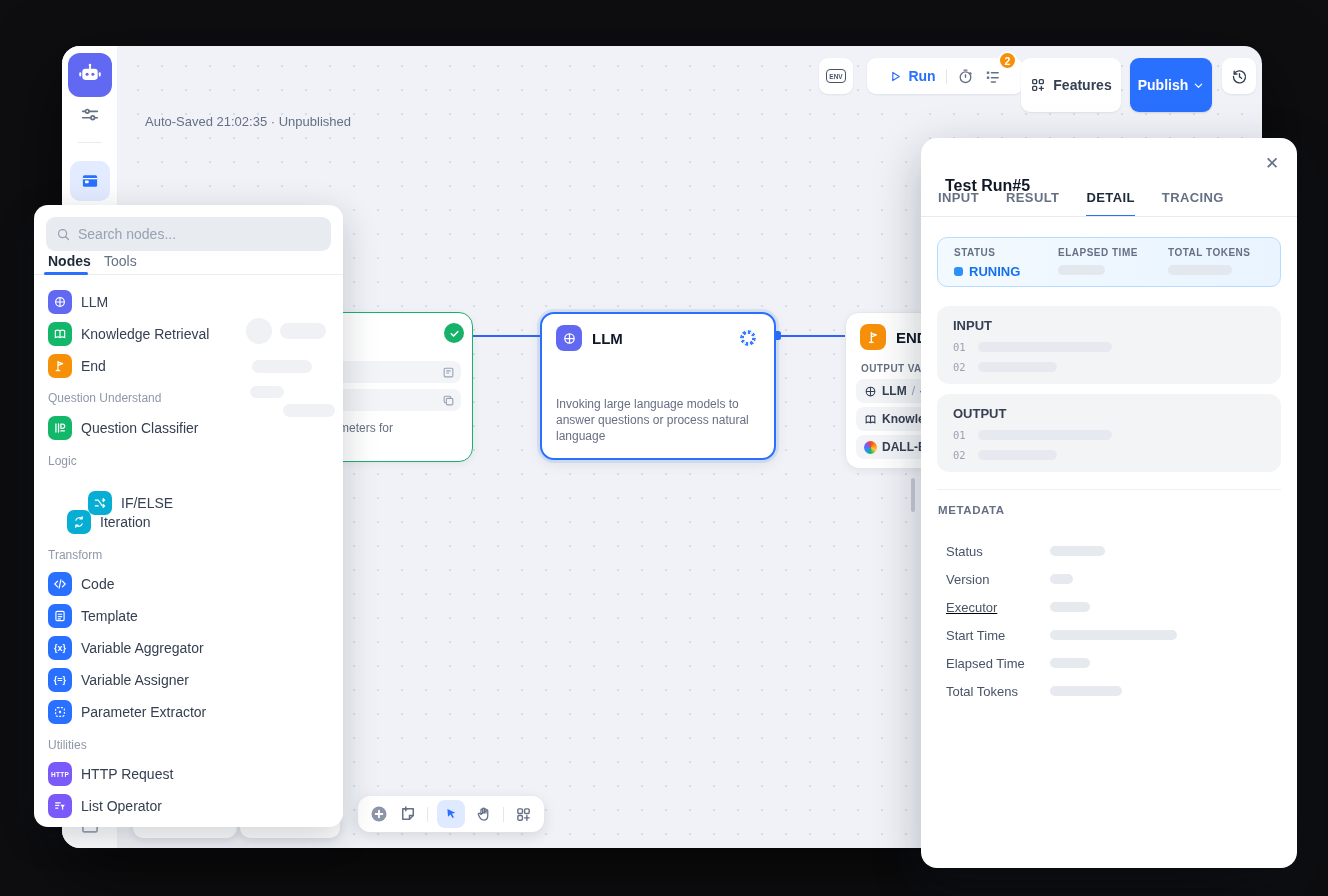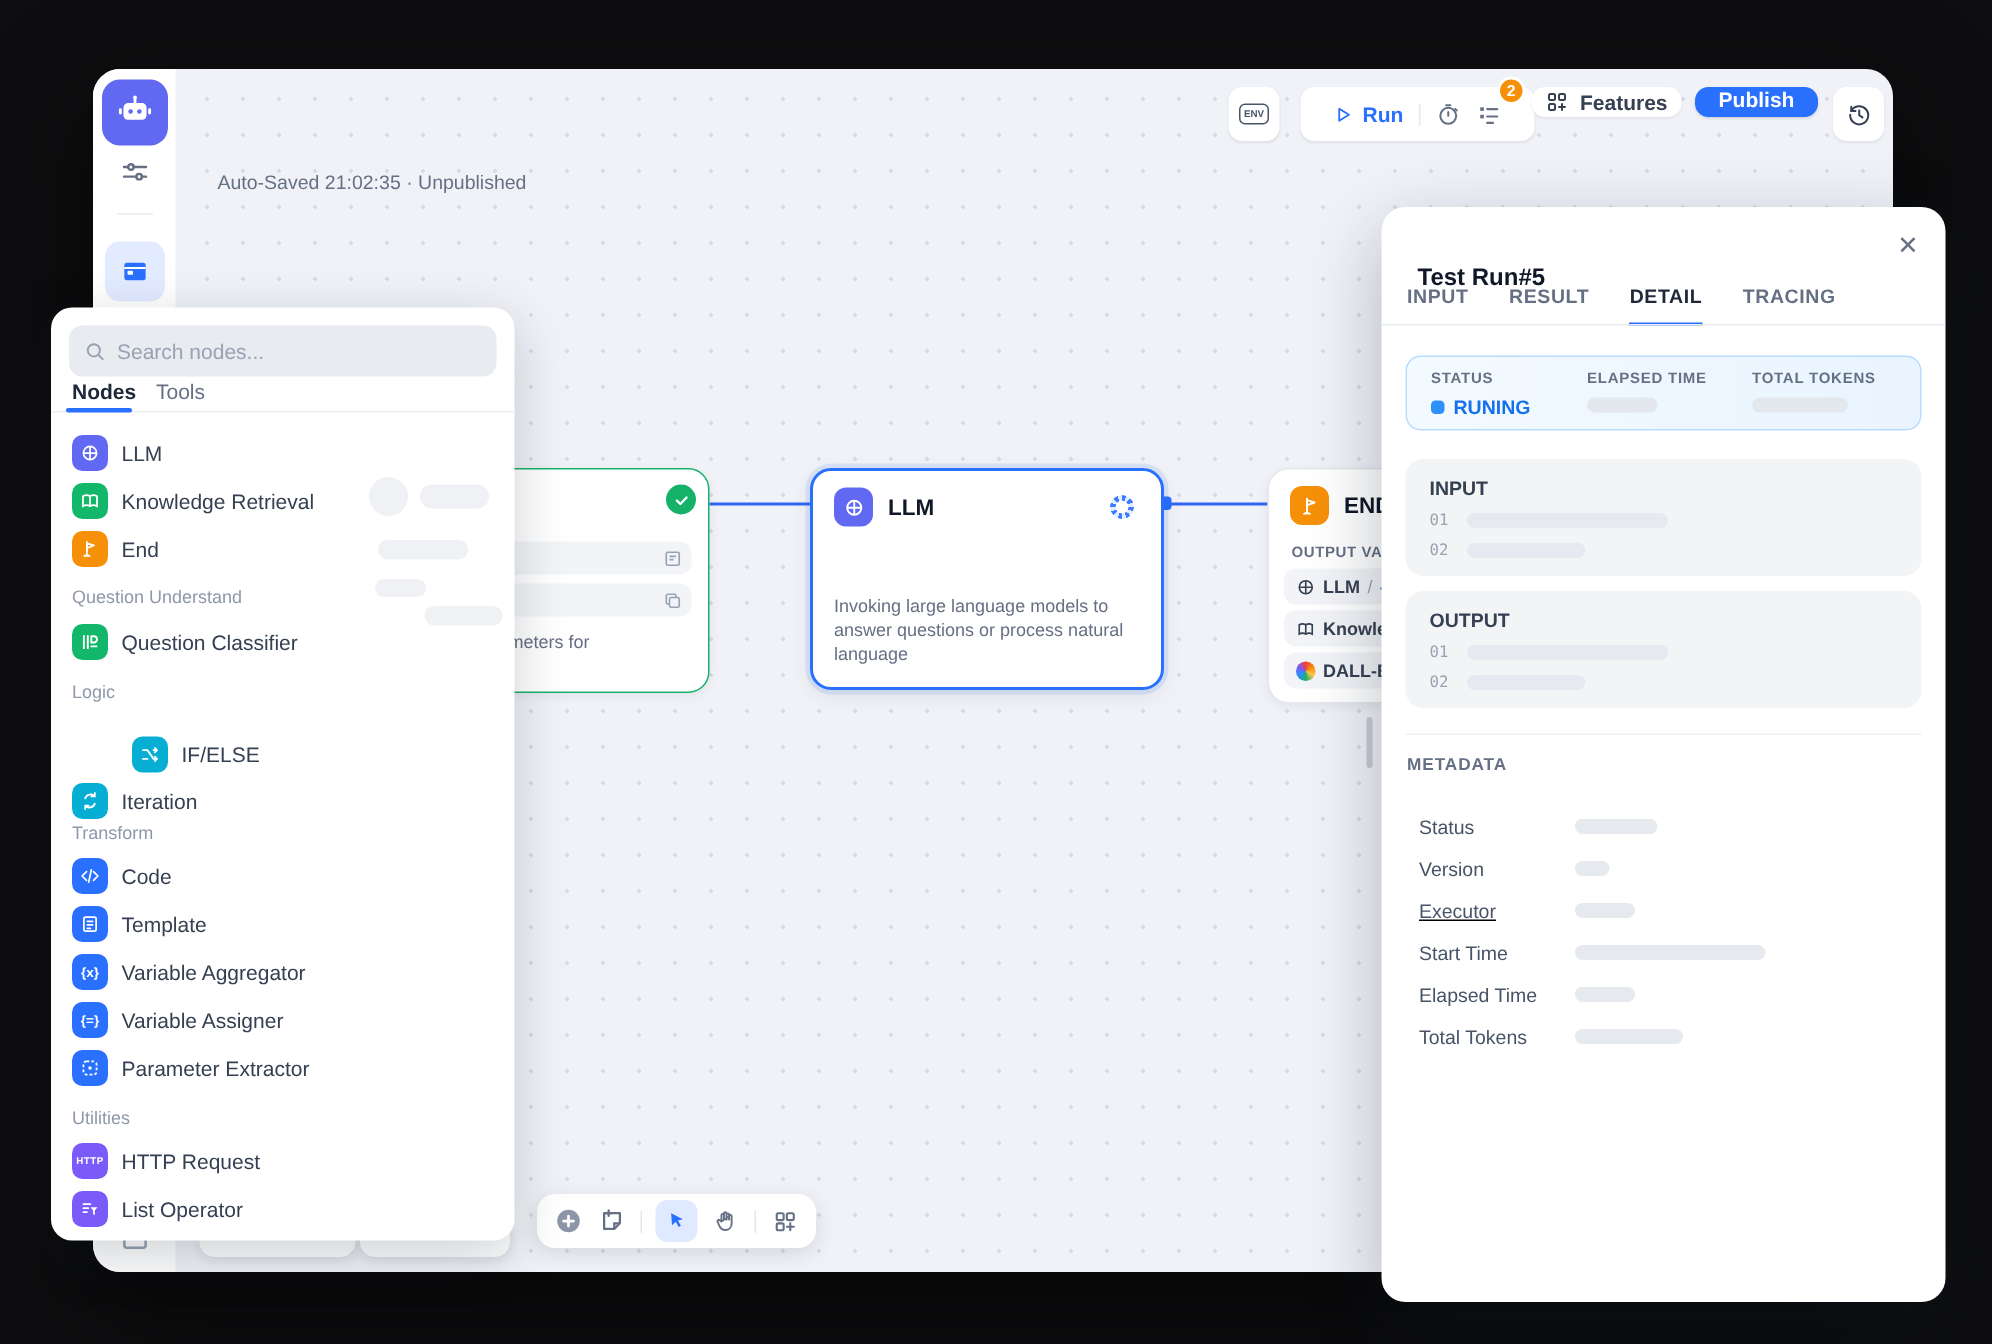--- a/index.html
+++ b/index.html
@@ -282,31 +282,31 @@
             <rect x="4" y="5" width="3.4" height="3.4" fill="#667085"></rect>
             <path d="M10.5 6.7H20" stroke="#667085" stroke-width="2" stroke-linecap="round"></path>
             <rect x="4" y="12" width="3.4" height="3.4" fill="#667085"></rect>
             <path d="M10.5 13.7H20" stroke="#667085" stroke-width="2" stroke-linecap="round"></path>
             <path d="M10.5 19.7H16" stroke="#667085" stroke-width="2" stroke-linecap="round"></path>
           </svg>
       </span>
     </div>
     <div class="abs badge" style="left:936px; top:5px;">2</div>
 
-    <div class="abs pillbtn" style="left:959px; top:12px; width:100px; height:20px; gap:7px; cursor:pointer;">
+    <div class="abs pillbtn" style="left:959px; top:12px; width:100px; height:54px; gap:7px; cursor:pointer;">
       <svg width="16" height="16" viewBox="0 0 24 24">
           <rect x="4" y="4" width="6" height="6" rx="1.5" stroke="#354052" stroke-width="2" fill="none"></rect>
           <rect x="14" y="4" width="6" height="6" rx="1.5" stroke="#354052" stroke-width="2" fill="none"></rect>
           <rect x="4" y="14" width="6" height="6" rx="1.5" stroke="#354052" stroke-width="2" fill="none"></rect>
           <path d="M17 14v6M14 17h6" stroke="#354052" stroke-width="2" stroke-linecap="round"></path>
         </svg>
       <span class="features-label">Features</span>
     </div>
 
-    <div class="abs publish" style="left:1068px; top:12px; width:82px; height:20px;flex-direction:column;">
+    <div class="abs publish" style="left:1068px; top:12px; width:82px; height:54px;">
       <span>Publish</span>
       <svg width="11" height="11" viewBox="0 0 24 24">
           <path d="M5 9l7 7 7-7" stroke="#fff" stroke-width="2.6" fill="none" stroke-linecap="round" stroke-linejoin="round"></path>
         </svg>
     </div>
 
     <div class="abs pillbtn" style="left:1160px; top:12px; width:34px; height:36px; cursor:pointer;">
       <svg width="17" height="17" viewBox="0 0 24 24">
           <path d="M4.5 8.5A8.5 8.5 0 1 1 3.5 12" stroke="#354052" stroke-width="1.9" fill="none" stroke-linecap="round"></path>
           <path d="M4.5 4.5v4h4" stroke="#354052" stroke-width="1.9" fill="none" stroke-linecap="round" stroke-linejoin="round"></path>
@@ -377,21 +377,21 @@
 
     <div class="abs np-head" style="top:249px;">Logic</div>
     <div class="abs np-item" style="top:282px;margin-left:40px;">
       <span class="np-ic" style="background:#06aed4;">
           <svg width="14" height="14" viewBox="0 0 24 24">
             <path d="M4 7h5l7 10h4M9 17H4M16 7h4M17.5 4.5L20 7l-2.5 2.5M17.5 14.5L20 17l-2.5 2.5" stroke="#fff" stroke-width="2" fill="none" stroke-linecap="round" stroke-linejoin="round"></path>
           </svg>
         </span>
       <span class="np-label">IF/ELSE</span>
     </div>
-    <div class="abs np-item" style="top:313px;">
+    <div class="abs np-item" style="top:301px;margin-left:19px;">
       <span class="np-ic" style="background:#06aed4;">
           <svg width="14" height="14" viewBox="0 0 24 24">
             <path d="M6.5 9a6.5 6.5 0 0 1 11-2.3M17.5 2.8v4h-4M17.5 15a6.5 6.5 0 0 1-11 2.3M6.5 21.2v-4h4" stroke="#fff" stroke-width="2" fill="none" stroke-linecap="round" stroke-linejoin="round"></path>
           </svg>
         </span>
       <span class="np-label">Iteration</span>
     </div>
 
     <div class="abs np-head" style="top:343px;">Transform</div>
     <div class="abs np-item" style="top:363px;">

